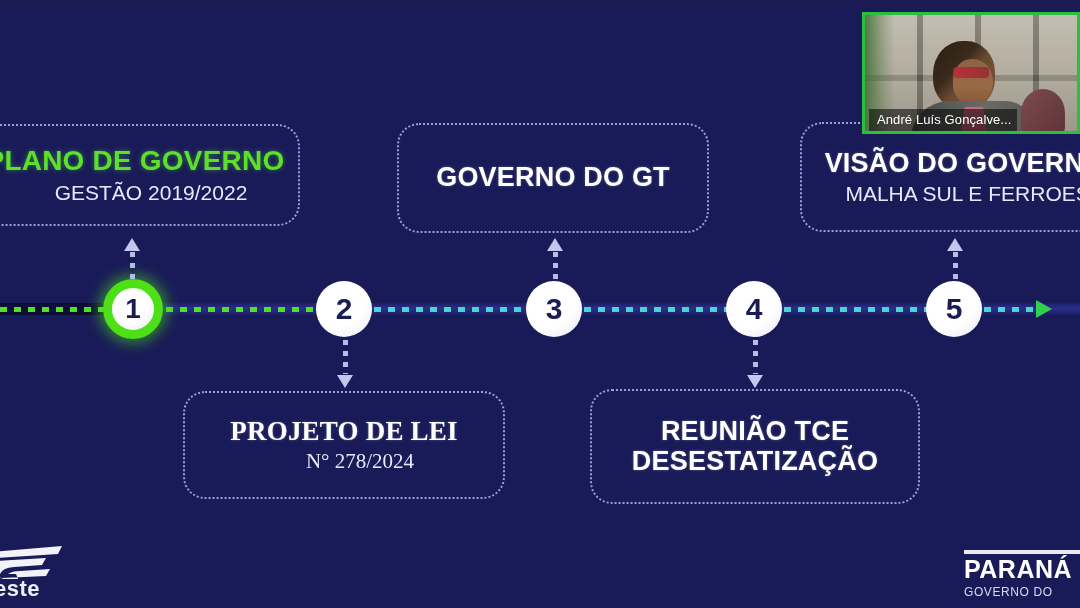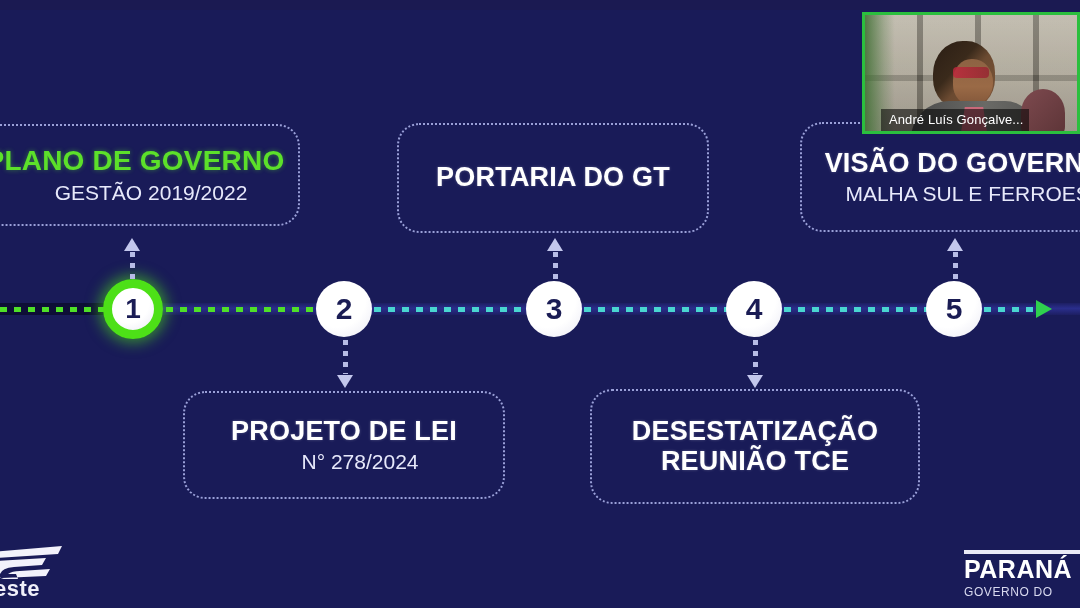--- a/index.html
+++ b/index.html
@@ -52,21 +52,21 @@
     color: #e7e9fb;
     line-height: 1.1;
     margin-top: 4px;
     margin-left: 32px;
   }
 
   
   #box-plano   { left: -30px;  top: 124px; width: 330px; height: 102px; }
   #box-portaria{ left: 397px;  top: 123px; width: 312px; height: 110px; }
   #box-visao   { left: 800px;  top: 122px; width: 330px; height: 110px; }
-  #box-projeto { left: 183px;  top: 391px; width: 322px; height: 108px; }
+  #box-projeto { left: 183px;  top: 391px; width: 322px; height: 108px; font-family: Liberation Serif, serif; }
   #box-reuniao { left: 590px;  top: 389px; width: 330px; height: 115px; }
 
   #box-plano .title    { font-size: 28px; }
   #box-plano .sub      { font-size: 21px; }
   #box-portaria .title { font-size: 27px; }
   #box-visao .title    { font-size: 27px; white-space: nowrap; }
   #box-visao .sub      { font-size: 21px; white-space: nowrap; }
   #box-projeto .title  { font-size: 27px; }
   #box-projeto .sub    { font-size: 21px; }
   #box-reuniao .title  { font-size: 27px; }
@@ -233,21 +233,21 @@
     clip-path: polygon(30% 0,70% 0,88% 100%,12% 100%);
   }
   .vid-mic {
     position: absolute; left: 156px; top: 74px;
     width: 44px; height: 48px;
     border-radius: 50% 50% 10px 10px;
     background: linear-gradient(to bottom right,#7e4a4f,#5c3437);
   }
   .vid-namebar {
     position: absolute;
-    left: 16px; bottom: 0;
+    left: 4px; bottom: 0;
     padding: 3px 6px 4px 8px;
     background: rgba(0,0,0,.55);
     color: #ffffff;
     font-size: 13px;
     letter-spacing: .1px;
     max-width: 200px;
     white-space: nowrap;
     overflow: hidden;
   }
 
@@ -363,36 +363,36 @@
     <div class="head-up"></div>
     <div class="dots" style="top:14px; height:28px;"></div>
   </div>
 
   <div class="dotbox" id="box-plano">
     <div class="title green">PLANO DE GOVERNO</div>
     <div class="sub">GESTÃO 2019/2022</div>
   </div>
 
   <div class="dotbox" id="box-portaria">
-    <div class="title">PORTARIA DO GT</div>
+    <div class="title">GOVERNO DO GT</div>
   </div>
 
   <div class="dotbox" id="box-visao">
     <div class="title">VISÃO DO GOVERNO</div>
     <div class="sub">MALHA SUL E FERROESTE</div>
   </div>
 
   <div class="dotbox" id="box-projeto">
     <div class="title">PROJETO DE LEI</div>
     <div class="sub">N° 278/2024</div>
   </div>
 
   <div class="dotbox" id="box-reuniao">
+    <div class="title">REUNIÃO TCE</div>
     <div class="title">DESESTATIZAÇÃO</div>
-    <div class="title">REUNIÃO TCE</div>
   </div>
 
   <div id="video-tile">
     <div class="vid-bg"></div>
     <div class="vid-person">
       <div class="vid-head"></div>
       <div class="vid-face"></div>
       <div class="vid-glasses"></div>
       <div class="vid-body"></div>
       <div class="vid-shirt"></div>

